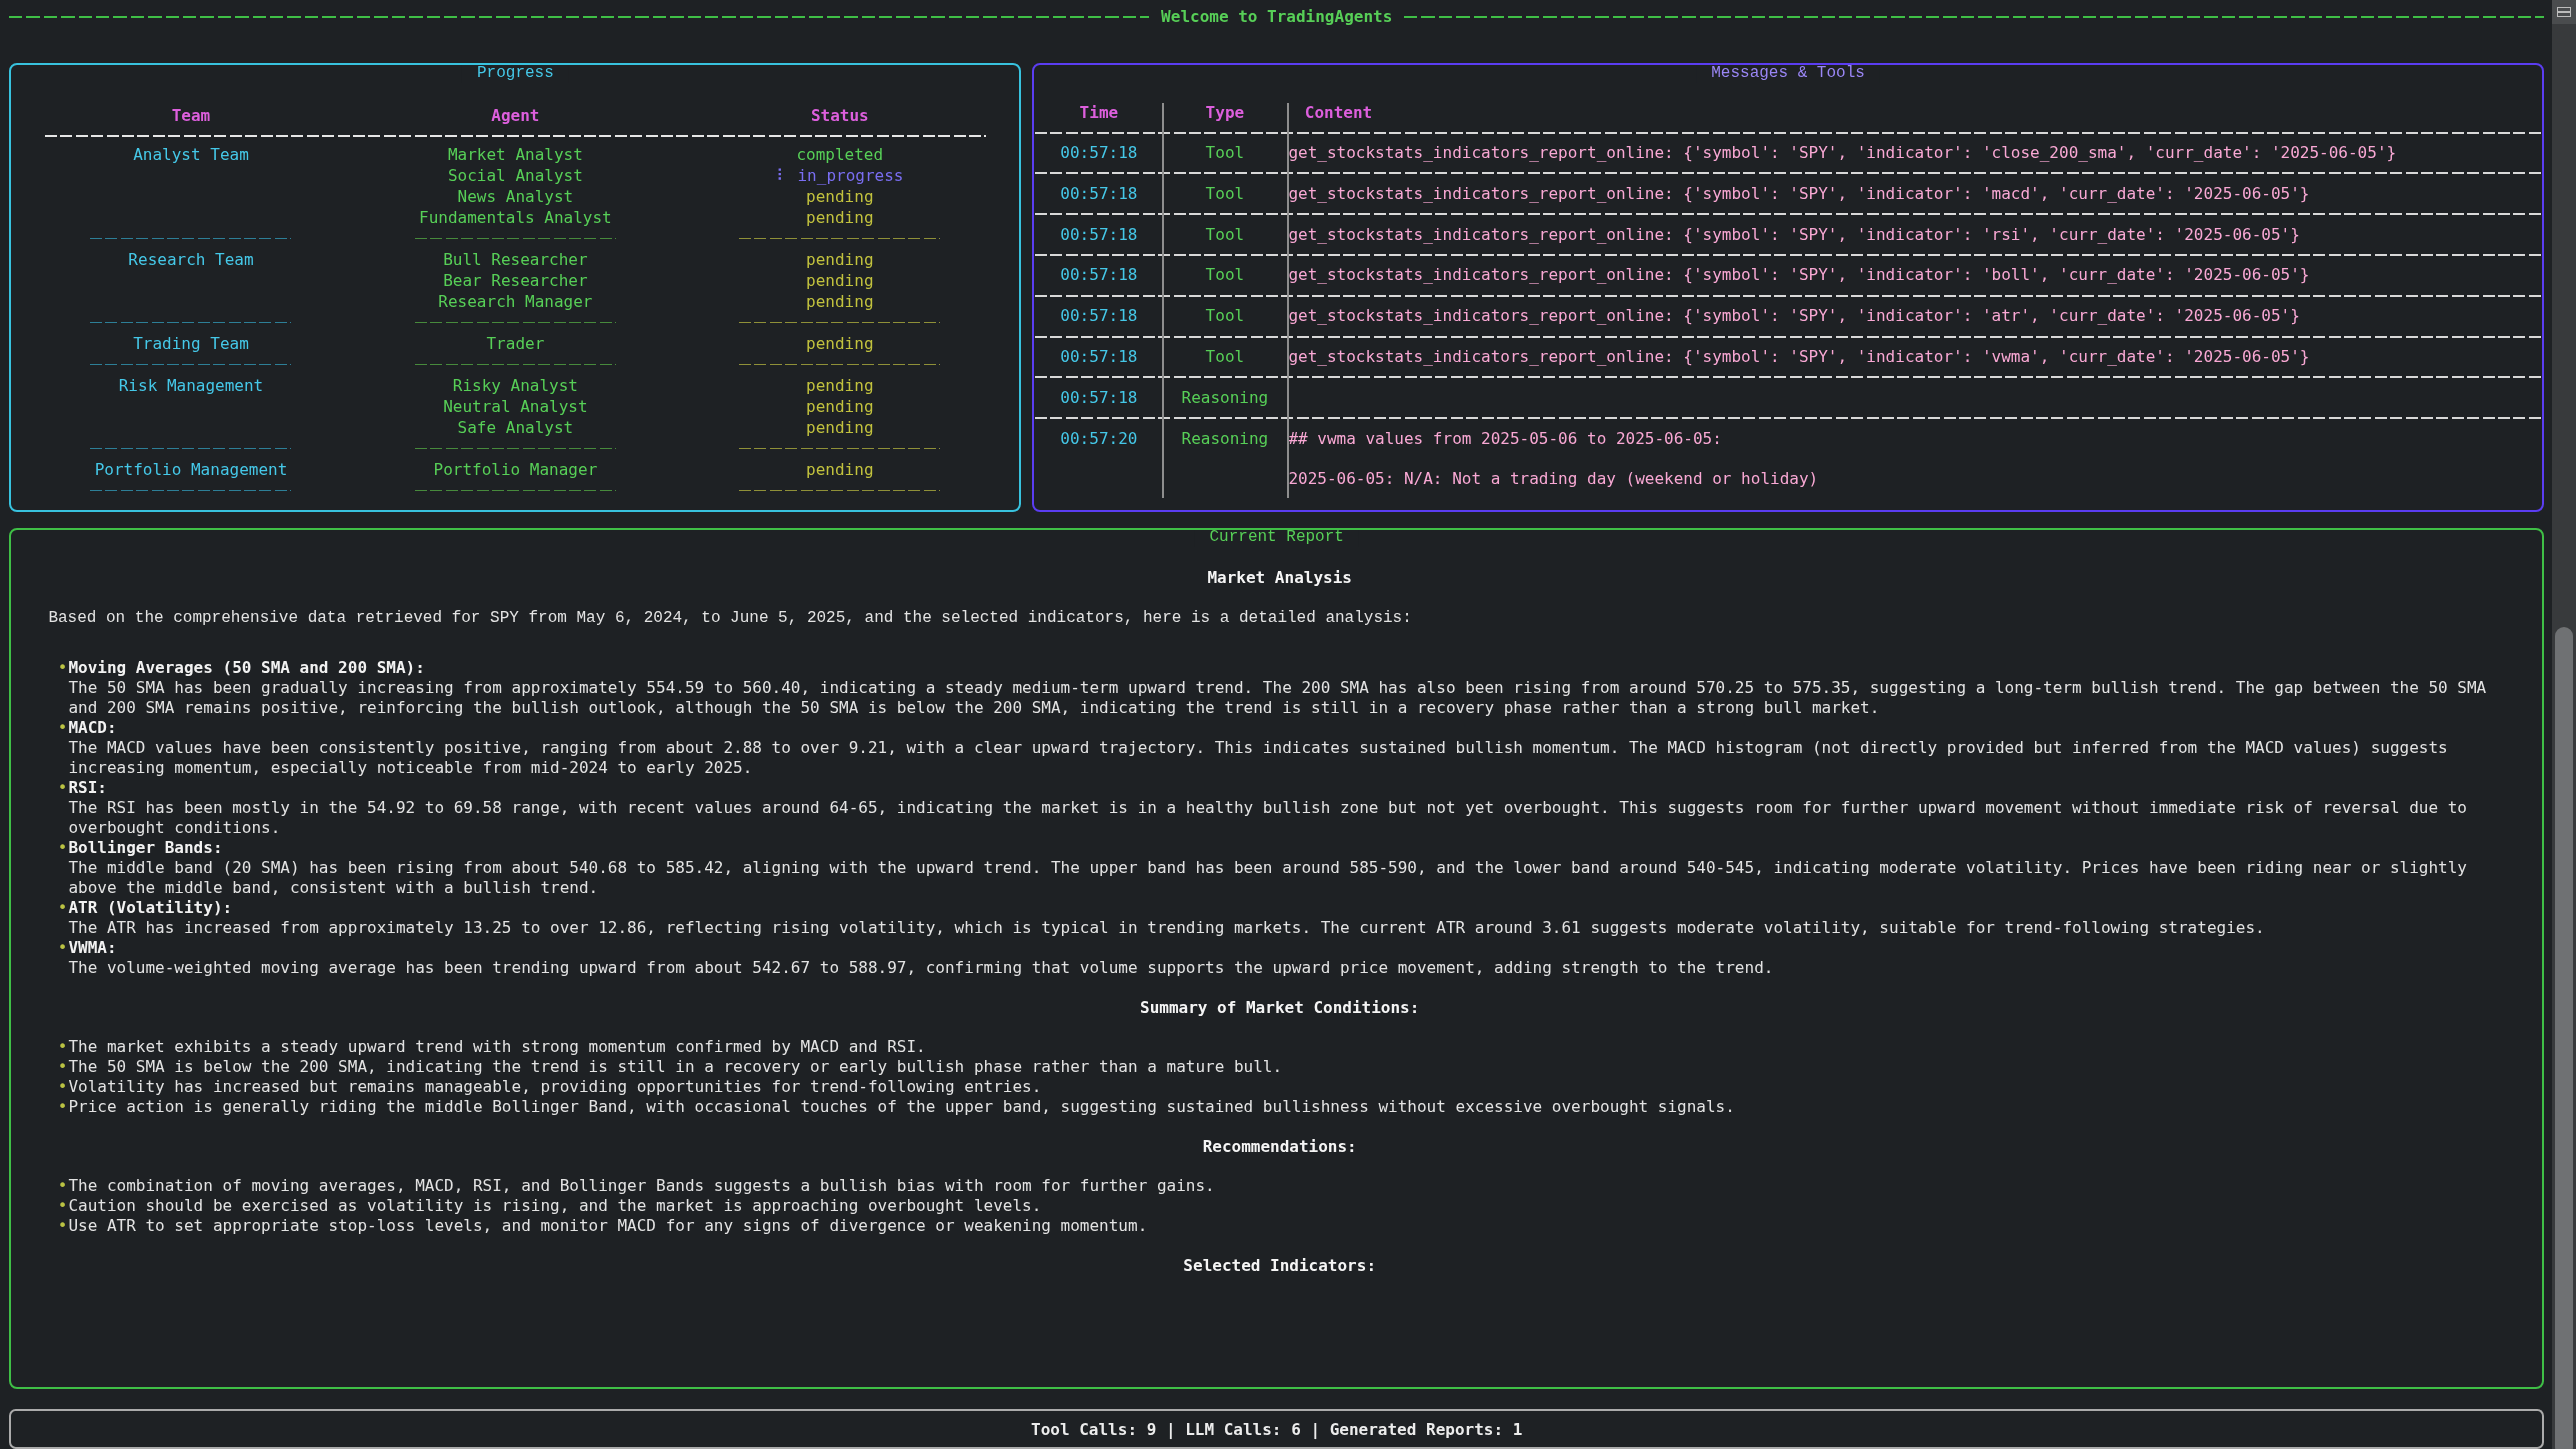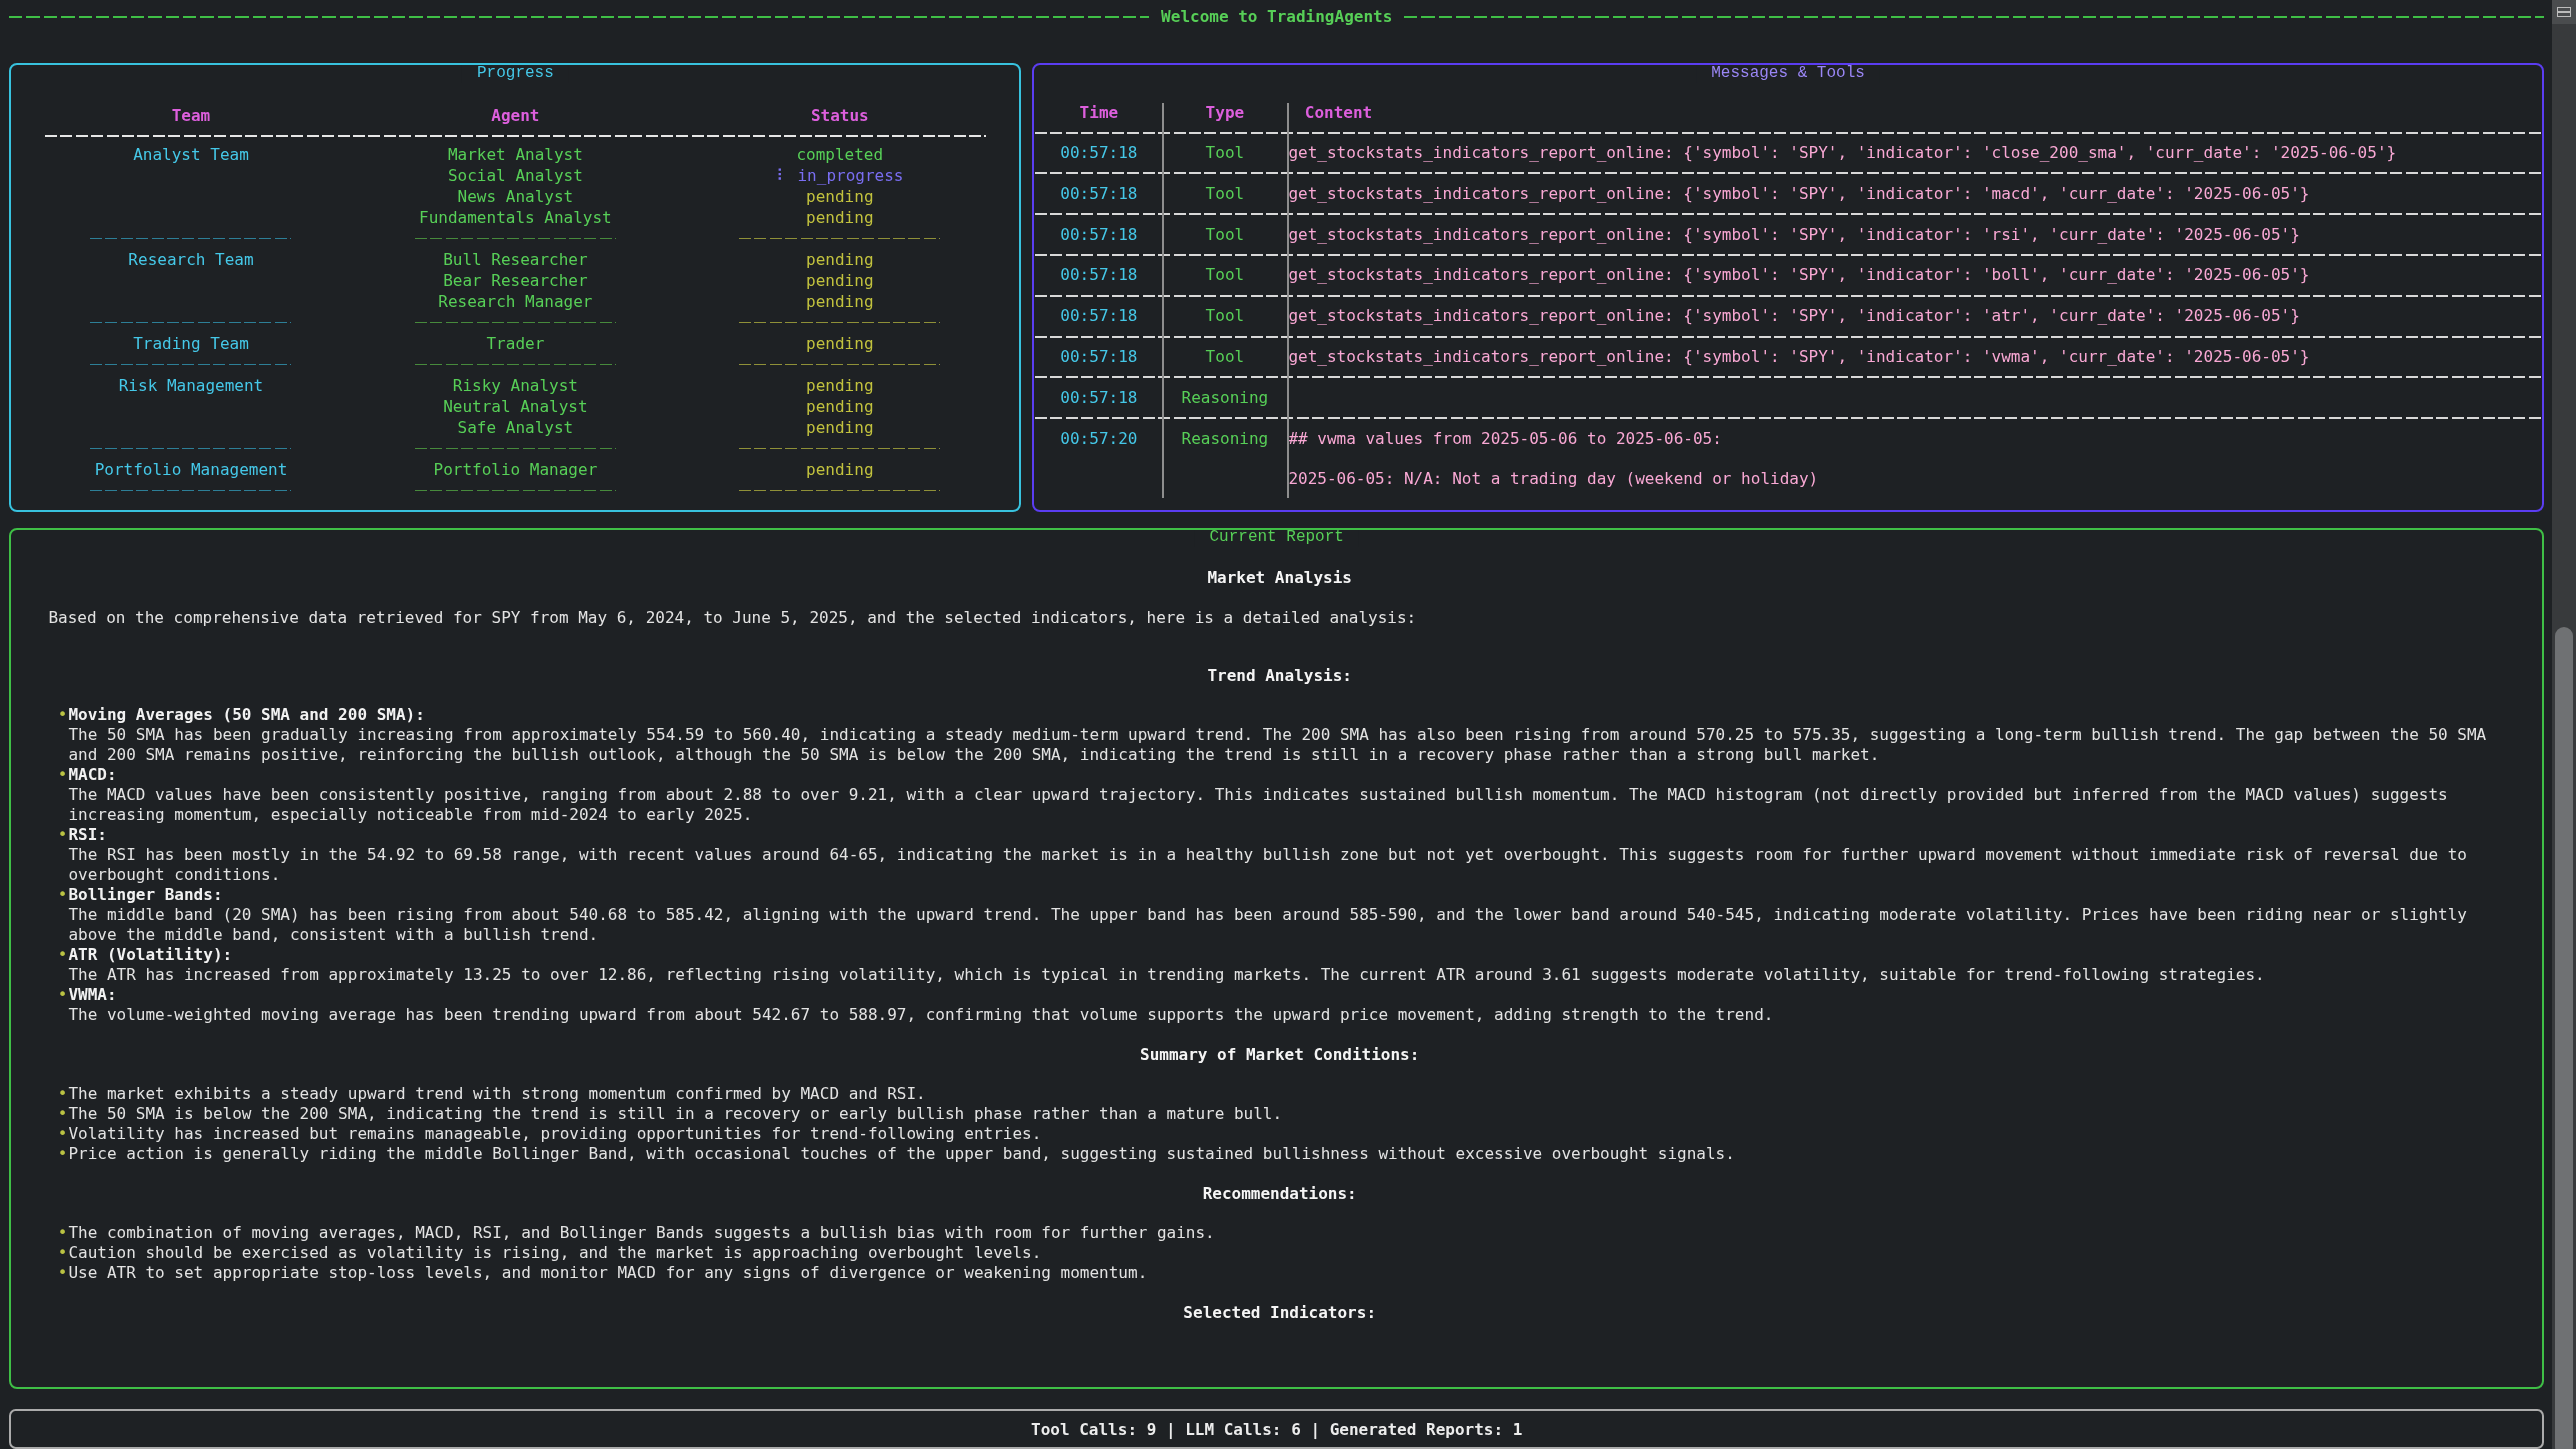--- a/index.html
+++ b/index.html
@@ -61,21 +61,21 @@
   .mtime{color:var(--cyan-t);text-align:center;}
   .mtype{color:var(--green-t);text-align:center;}
   .mcontent{color:#f9a8d4;padding-left:1px;padding-right:10.7px;white-space:pre-wrap;}
   .msep{grid-column:1/-1;height:2px;
     background:repeating-linear-gradient(90deg,var(--sep) 0 12px,rgba(0,0,0,0) 12px 15.4px);}
   .mhead.t,.mhead.y{text-align:center;}
 
   
   .report-content{padding:38px 31px 0 37px;line-height:20px;color:#e3e3e3;}
   .r-heading{text-align:center;font-weight:bold;color:#f5f5f5;margin-bottom:20px;}
-  .r-intro{margin-bottom:38px;}
+  .r-intro{margin-bottom:30px;font-family:Liberation Mono, monospace;}
   .r-sec-heading{text-align:center;font-weight:bold;color:#f5f5f5;margin:20px 0 19px;}
   .r-list{list-style:none;}
   .r-item{display:flex;}
   .r-dot{width:20px;flex:none;color:#bac243;padding-left:9.4px;}
   .r-body{flex:1;min-width:0;}
   .r-label{font-weight:bold;color:#f2f2f2;}
 
   
   .footer-box{margin-top:20px;height:40px;border:2px solid var(--graybox);border-radius:6.7px;
     display:flex;align-items:center;justify-content:center;font-weight:bold;color:#ececec;flex:none;}
@@ -236,21 +236,20 @@
 2025-06-05: N/A: Not a trading day (weekend or holiday)</div>
           </div>
       </section>
     </div>
 
     <section class="panel report-panel">
       <div class="panel-title">Current Report</div>
       <div class="report-content" id="report-content">
           <div class="r-heading">Market Analysis</div>
           <div class="r-intro">Based on the comprehensive data retrieved for SPY from May 6, 2024, to June 5, 2025, and the selected indicators, here is a detailed analysis:</div>
-          <div class="r-sec-heading">Trend Analysis:</div>
           <ul class="r-list">
             <li class="r-item">
               <span class="r-dot">•</span>
               <div class="r-body">
                 <div class="r-label">Moving Averages (50 SMA and 200 SMA):</div>
                 <div class="r-text">The 50 SMA has been gradually increasing from approximately 554.59 to 560.40, indicating a steady medium-term upward trend. The 200 SMA has also been rising from around 570.25 to 575.35, suggesting a long-term bullish trend. The gap between the 50 SMA and 200 SMA remains positive, reinforcing the bullish outlook, although the 50 SMA is below the 200 SMA, indicating the trend is still in a recovery phase rather than a strong bull market.</div>
               </div>
             </li>
             <li class="r-item">
               <span class="r-dot">•</span>

